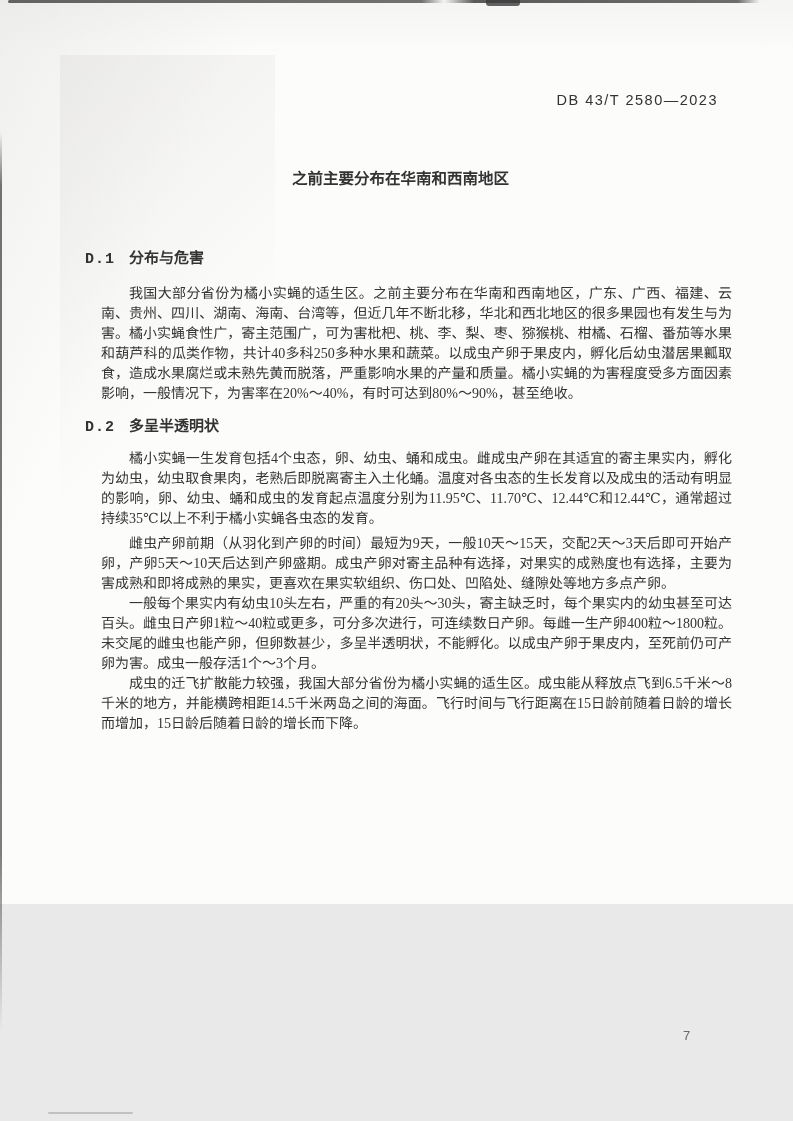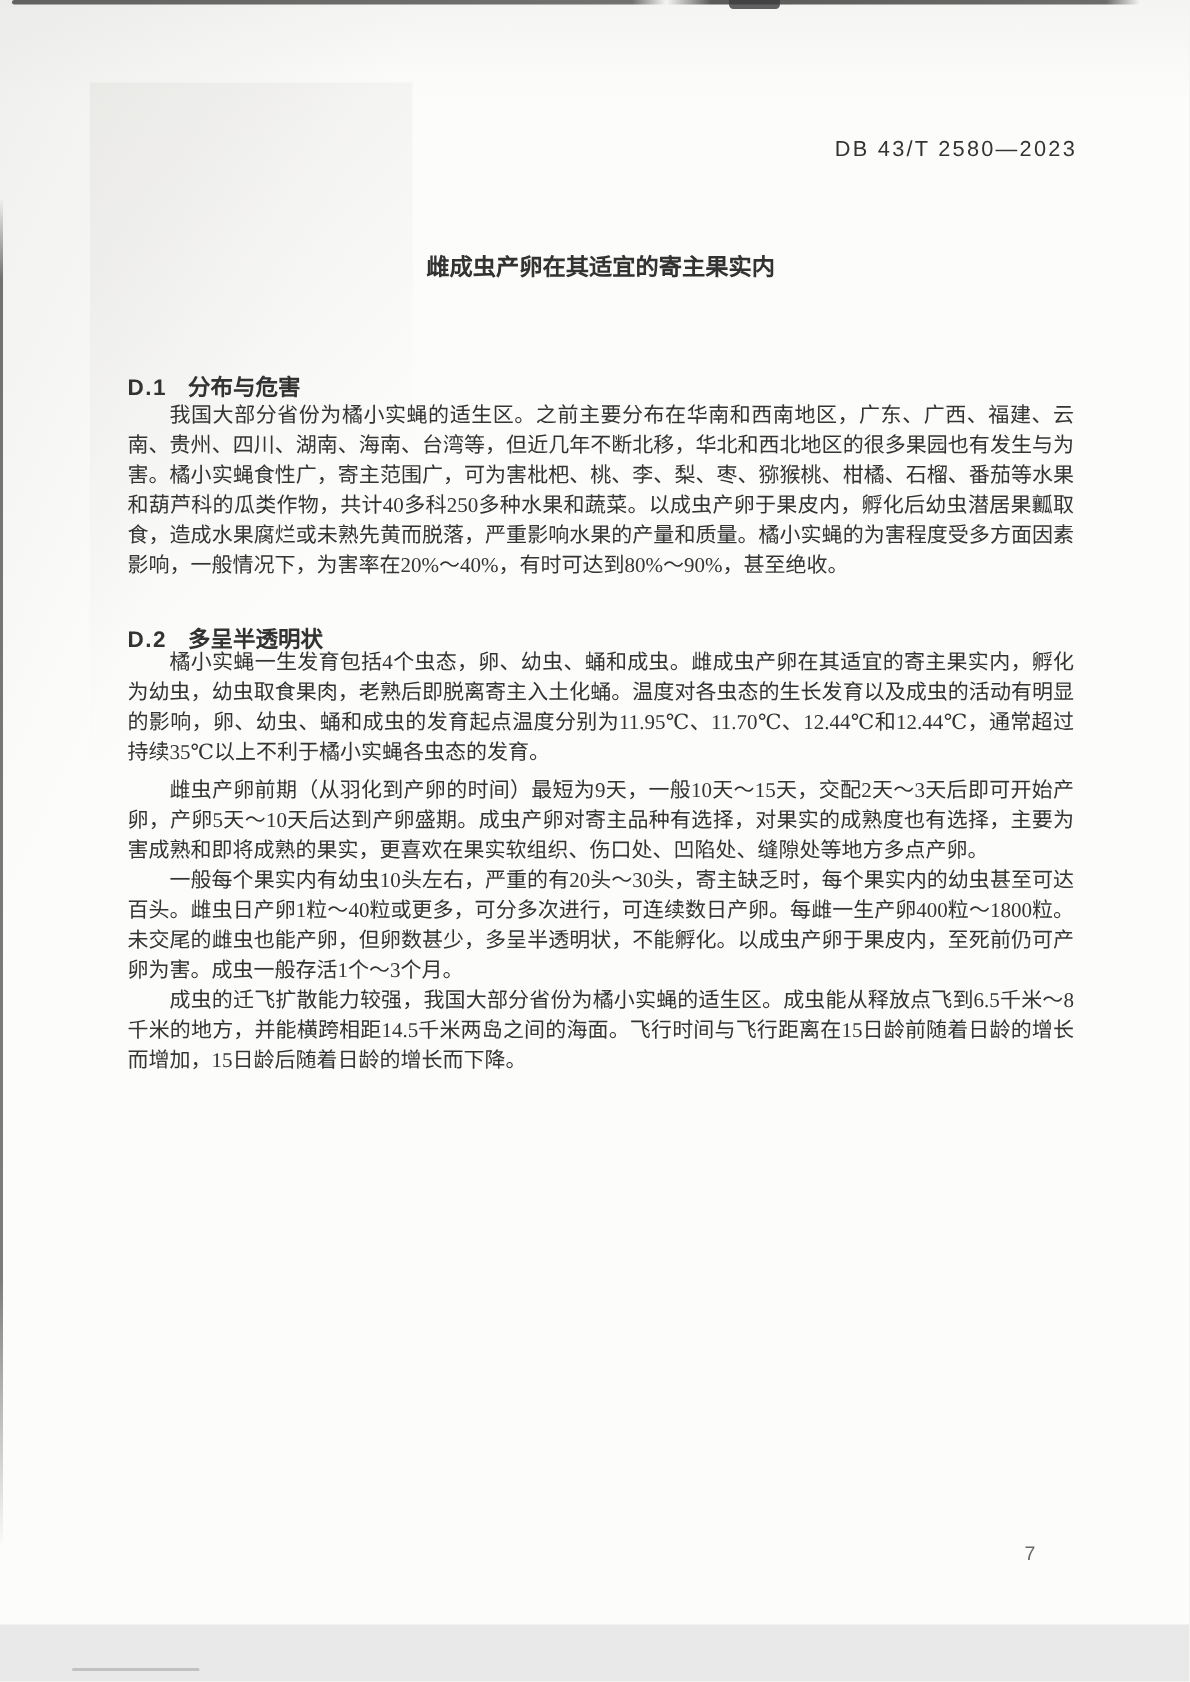--- a/index.html
+++ b/index.html
@@ -4,21 +4,21 @@
 <style>
   html,body{margin:0;padding:0;}
   body{
     width:793px;height:1121px;
     background:#e9e9e9;
     font-family:"Liberation Serif","DejaVu Serif",serif;
     overflow:hidden;
   }
   .scan-page{
     position:relative;
-    width:793px;height:1083px;
+    width:793px;height:904px;
     background:
       linear-gradient(115deg, rgba(228,228,226,.55) 0%, rgba(248,248,247,.0) 22%),
       linear-gradient(180deg, rgba(235,235,233,.45) 0%, rgba(252,252,251,0) 6%),
       #fcfcfb;
     color:#3a3a3a;
   }
   
   .scan-top-line{
     position:absolute;top:0;left:8px;width:752px;height:3px;
     background:linear-gradient(90deg,#4a4a4a 0%,#5a5a5a 55%,transparent 58%,#3f3f3f 62%,#555 97%,transparent 100%);
@@ -58,28 +58,28 @@
   }
   .appendix-title .t2{
     font-size:14.5px;color:#3a3a3a;line-height:22px;
   }
   .appendix-title .t3{
     font-family:"Liberation Sans","DejaVu Sans",sans-serif;
     font-weight:bold;font-size:15.5px;color:#333;line-height:23px;
   }
   .sec-heading{
     position:absolute;left:0;
-    font-family:Liberation Sans, sans-serif;
+    font-family:Liberation Mono, monospace;
     font-weight:bold;font-size:15px;color:#333;
   }
   .sec-heading .sec-no{margin-right:14px;letter-spacing:1px;}
   .para{
     position:absolute;left:0;width:631px;
     font-size:14px;line-height:20px;color:#343434;
-    text-align:justify;text-indent:2em;margin:0;
+    text-align:justify;text-indent:2em;margin:16px;
   }
   .page-number{
     position:absolute;top:1028px;left:683px;
     font-family:"Liberation Sans","DejaVu Sans",sans-serif;
     font-size:13px;color:#6a6a6a;
   }
   
   #h-d1{top:246px;}
   #p-d1-0{top:268px;}
   #h-d2{top:414px;}
@@ -97,21 +97,21 @@
   <div class="scan-top-blob"></div>
   <div class="scan-left-line"></div>
   <div class="scan-bottom-smudge"></div>
   <div class="scan-corner-shade"></div>
 
   <div class="doc-header">DB 43/T 2580—2023</div>
 
   <div class="content">
 
     <div class="appendix-title">
-      <div class="t3">雌成虫产卵在其适宜的寄主果实内</div>
+      <div class="t3">之前主要分布在华南和西南地区</div>
     </div>
 
     <div class="sec-heading" id="h-d1">
       <span class="sec-no">D.1</span><span>分布与危害</span>
     </div>
 
     <p class="para" id="p-d1-0">我国大部分省份为橘小实蝇的适生区。之前主要分布在华南和西南地区，广东、广西、福建、云南、贵州、四川、湖南、海南、台湾等，但近几年不断北移，华北和西北地区的很多果园也有发生与为害。橘小实蝇食性广，寄主范围广，可为害枇杷、桃、李、梨、枣、猕猴桃、柑橘、石榴、番茄等水果和葫芦科的瓜类作物，共计40多科250多种水果和蔬菜。以成虫产卵于果皮内，孵化后幼虫潜居果瓤取食，造成水果腐烂或未熟先黄而脱落，严重影响水果的产量和质量。橘小实蝇的为害程度受多方面因素影响，一般情况下，为害率在20%～40%，有时可达到80%～90%，甚至绝收。</p>
 
     <div class="sec-heading" id="h-d2">
       <span class="sec-no">D.2</span><span>多呈半透明状</span>

